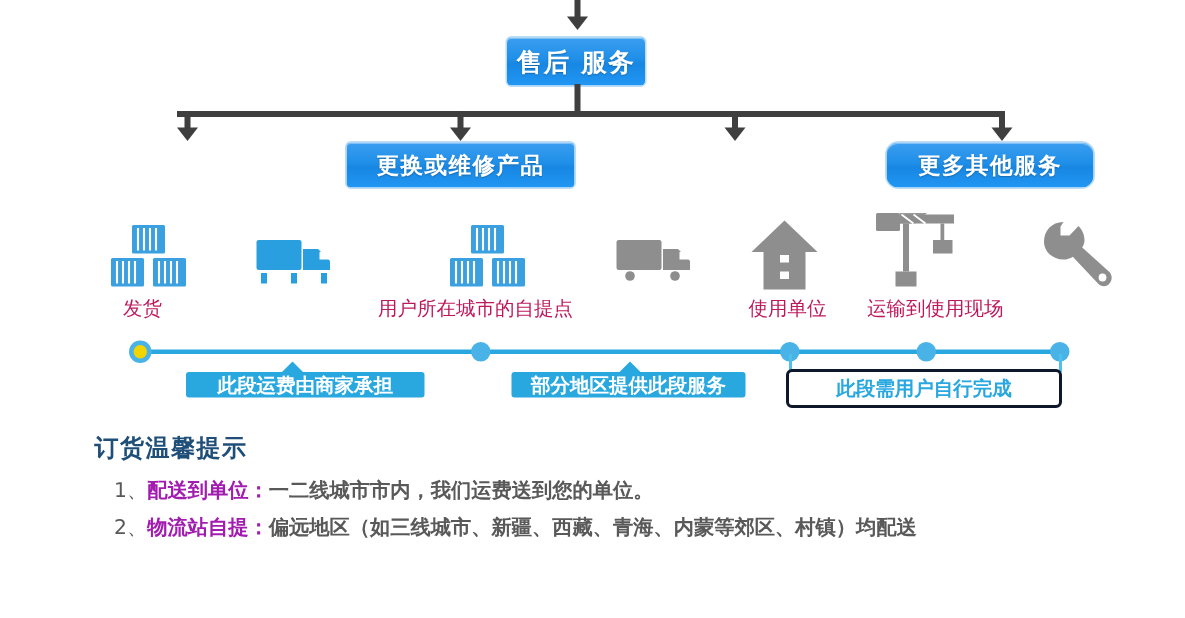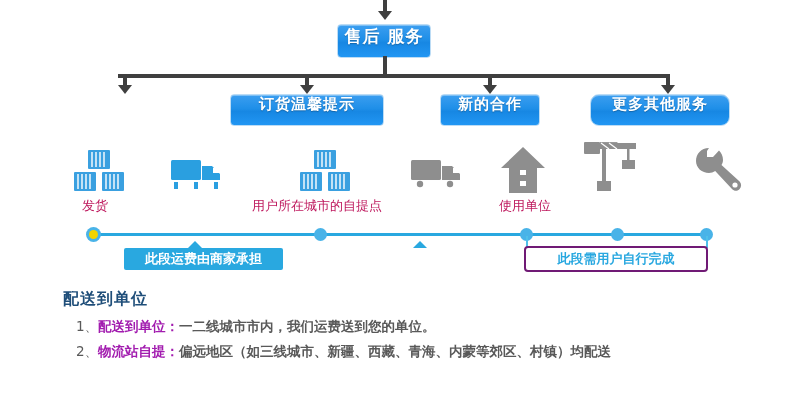--- a/index.html
+++ b/index.html
@@ -14,21 +14,21 @@
   
   .flow-box {
     position: absolute;
     background: linear-gradient(to bottom, #3b9ef0 0%, #1f8fe8 45%, #1787e3 55%, #2196f3 100%);
     border: 1px solid #bcdcf5;
     border-radius: 4px;
     color: #ffffff;
     font-weight: bold;
     letter-spacing: 1px;
     display: flex;
-    align-items: flex-start;
+    align-items: center;
     justify-content: center;
     text-shadow: 0 1px 1px rgba(0,0,0,.25);
     box-shadow: inset 0 1px 0 rgba(255,255,255,.35);
   }
   .root-box {
     left: 337px; top: 24px; width: 94px; height: 34px;
     font-size: 17px;
   }
   .leaf-box { top: 94px; height: 32px; font-size: 15px; }
   .leaf-0 { left: 56px;  width: 138px; }
@@ -95,30 +95,30 @@
   .tl-dot.first::after {
     content: "";
     position: absolute;
     left: 3px; top: 3px; width: 9px; height: 9px;
     border-radius: 50%;
     background: #f2d400;
   }
 
   .tag {
     position: absolute;
-    height: 22px;
+    height: 17px;
     display: flex; align-items: center; justify-content: center;
     font-size: 13px; font-weight: bold;
     white-space: nowrap;
     border-radius: 2px;
   }
   .tag.filled { background: #29a8e0; color: #ffffff; }
   .tag.outlined {
     background: #ffffff; color: #29a8e0;
-    border: 2px solid #701a75;
+    border: 2px solid #0f172a;
     border-radius: 4px;
     height: 26px;
   }
   .tag-point {
     position: absolute;
     width: 0; height: 0;
     border-left: 7px solid transparent;
     border-right: 7px solid transparent;
     border-bottom: 7px solid #29a8e0;
   }
@@ -151,24 +151,21 @@
 
   <div class="conn v-down"></div>
   <div class="conn h-bar"></div>
 
   <div class="arrow arr-0"></div>
   <div class="arrow arr-1"></div>
   <div class="arrow arr-2"></div>
   <div class="arrow arr-3"></div>
 
   <div class="flow-box leaf-box leaf-1">
-    <span>订货温馨提示</span>
-  </div>
-  <div class="flow-box leaf-box leaf-2">
-    <span>新的合作</span>
+    <span>更换或维修产品</span>
   </div>
   <div class="flow-box leaf-box leaf-3">
     <span>更多其他服务</span>
   </div>
 
   <div class="icon-wrap" style="left:72px; top:148px;">
     <svg width="54" height="46" viewBox="0 0 54 46">
       <g fill="#3aa0e0">
         <rect x="16" y="2" width="22" height="19" rx="1"></rect>
         <rect x="2" y="24" width="22" height="19" rx="1"></rect>
@@ -260,20 +257,21 @@
         <rect x="20" y="9" width="4" height="32"></rect>
         <rect x="15" y="41" width="14" height="10"></rect>
         <rect x="45" y="9" width="2.5" height="11"></rect>
         <rect x="40" y="20" width="13" height="9"></rect>
       </g>
       <g stroke="#ffffff" stroke-width="1.2" fill="none">
         <path d="M19 3 L27 9 M27 3 L35 9"></path>
       </g>
     </svg>
   </div>
+  <div class="node-label" style="left:578px; top:197px;">运输到使用现场</div>
 
   <div class="icon-wrap" style="left:694px; top:146px;">
     <svg width="48" height="48" viewBox="0 0 48 48">
       <path d="M15 2 C7 2 2 8 2 15 C2 22 8 27 15 27 C17 27 19.5 26.3 21.2 25.1
                L38 43 C40 45.4 44 45.4 45.6 43 C47.6 41 47.6 37.4 45.6 35.4
                L27.5 19 C28.5 17.2 29 16 29 14 C29 10.5 27.5 7 25 4.6
                L19 11 L13 11 L13 5 Z" fill="#8e8e8e"></path>
       <circle cx="41" cy="39" r="2.6" fill="#ffffff"></circle>
     </svg>
   </div>
@@ -285,28 +283,31 @@
   <div class="tl-dot" style="left:520px;"></div>
   <div class="tl-dot" style="left:611px;"></div>
   <div class="tl-dot" style="left:700px;"></div>
 
   <div class="tag-point" style="left:188px; top:241px;"></div>
   <div class="tag filled" style="left:124px; top:248px; width:159px;">
     <span>此段运费由商家承担</span>
   </div>
 
   <div class="tag-point" style="left:413px; top:241px;"></div>
+  <div class="tag filled" style="left:341px; top:248px; width:156px;">
+    <span>部分地区提供此段服务</span>
+  </div>
 
   <div class="tag-stub" style="left:526px; top:236px; height:12px;"></div>
   <div class="tag-stub" style="left:706px; top:236px; height:12px;"></div>
   <div class="tag outlined" style="left:524px; top:246px; width:184px;">
     <span>此段需用户自行完成</span>
   </div>
 
-  <div class="notes-title">配送到单位</div>
+  <div class="notes-title">订货温馨提示</div>
 
   <div class="note-line" style="left:76px; top:318px;">
     <span class="note-num">1、</span><span class="note-em">配送到单位：</span><span>一二线城市市内，我们运费送到您的单位。</span>
   </div>
 
   <div class="note-line" style="left:76px; top:343px;">
     <span class="note-num">2、</span><span class="note-em">物流站自提：</span><span>偏远地区（如三线城市、新疆、西藏、青海、内蒙等郊区、村镇）均配送</span>
   </div>
 
 

